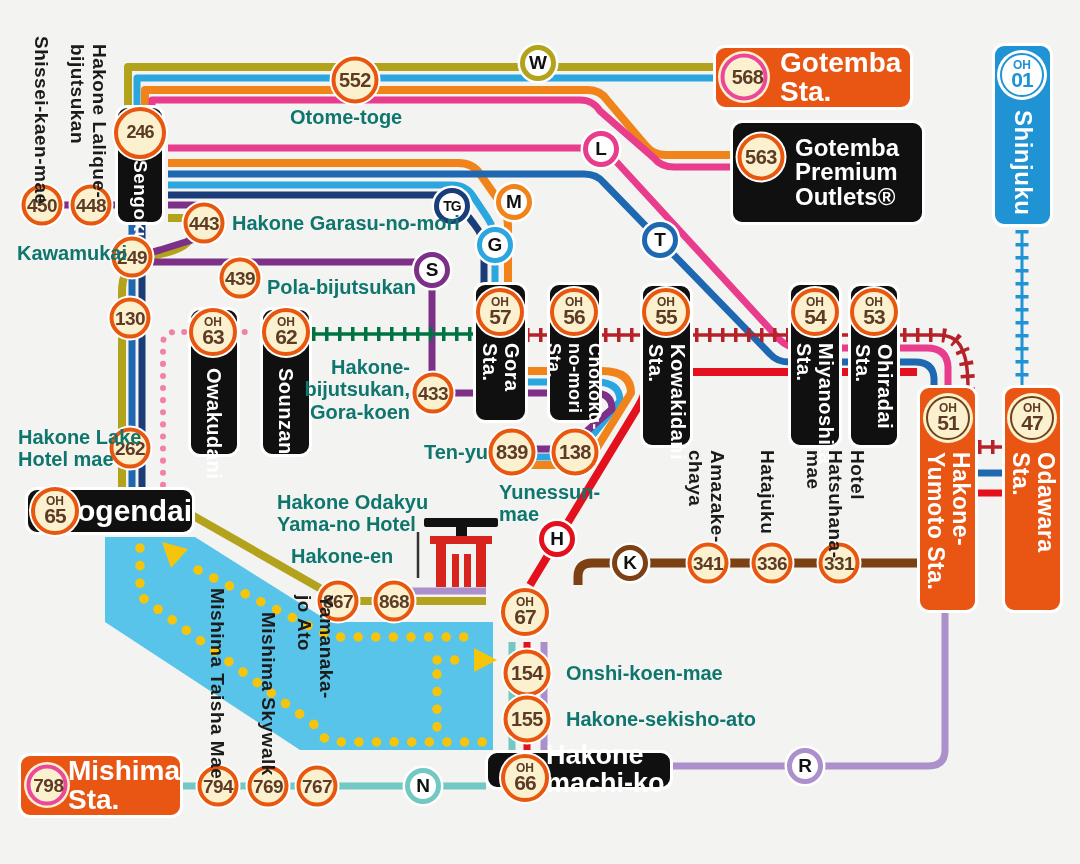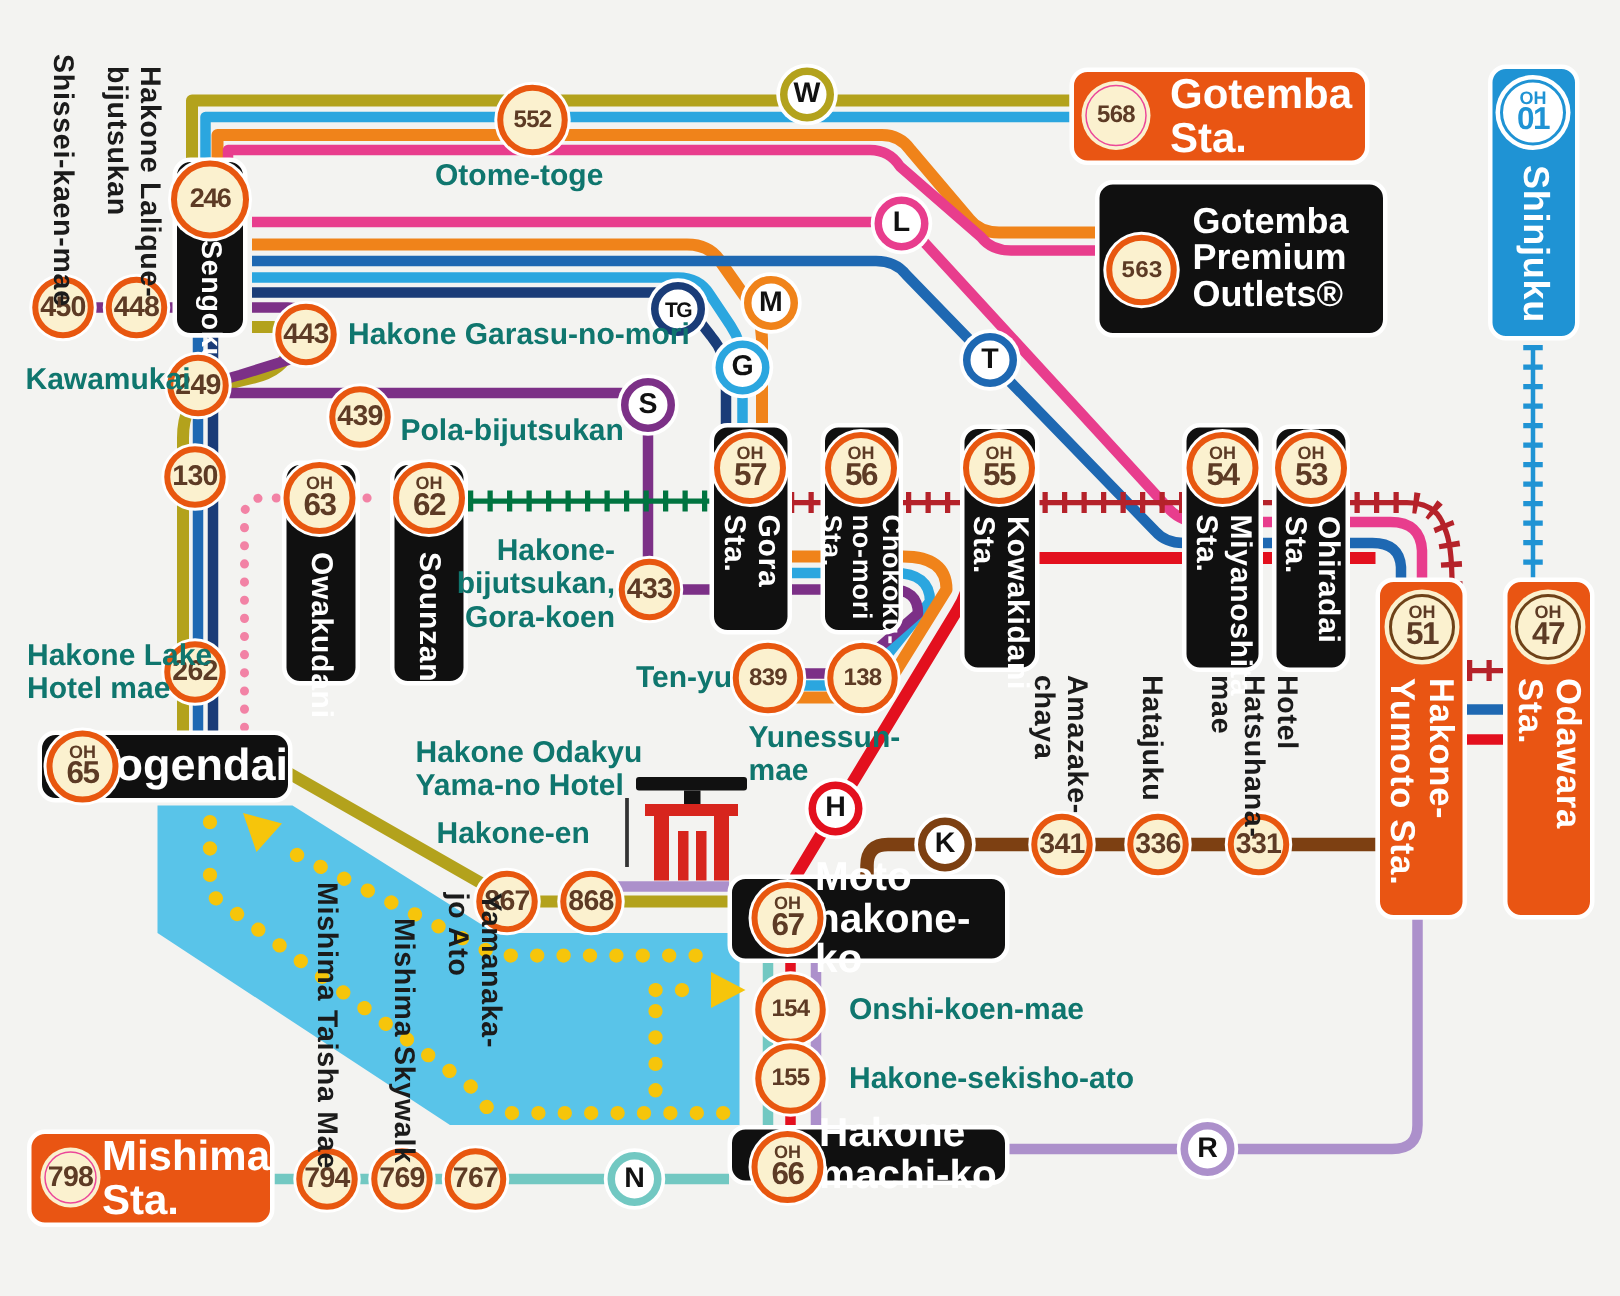--- a/index.html
+++ b/index.html
@@ -13,22 +13,22 @@
   .box.blue{background:#1F93D4;}
   .vbox{display:flex;justify-content:center;align-items:flex-start;}
   .vbox .vtxt{writing-mode:vertical-rl;white-space:pre-line;font-size:20px;line-height:1.12;margin-top:58px;letter-spacing:.5px;}
   .vbox.big .vtxt{font-size:23px;margin-top:64px;}
   .hbox{display:flex;align-items:center;gap:9px;padding-left:7px;}
   .hbox .htxt{white-space:pre-line;line-height:1.02;}
   
   .nb{position:absolute;transform:translate(-50%,-50%);z-index:3;background:#FBF1CF;color:#5D3B25;
       border:4.5px solid #E8570F;border-radius:50%;width:33px;height:33px;display:flex;align-items:center;
       justify-content:center;font-size:19px;box-shadow:0 0 0 2px #fff;letter-spacing:-.5px;}
-  .nb.big{width:39px;height:39px;font-size:16px;}
-  .nb.dark{border:1px solid #ec4899;box-shadow:0 0 0 2.5px #FBF1CF;}
+  .nb.big{width:39px;height:39px;font-size:20px;}
+  .nb.dark{border:4px solid #ec4899;box-shadow:0 0 0 2.5px #FBF1CF;justify-content:flex-end;}
   .oh{position:absolute;transform:translate(-50%,-50%);z-index:3;background:#FBF1CF;color:#5D3B25;
       border:4px solid #E8570F;border-radius:50%;width:40px;height:40px;display:flex;flex-direction:column;
       align-items:center;justify-content:center;box-shadow:0 0 0 2px #fff;}
   .oh .p{font-size:12px;line-height:.85;letter-spacing:0;}
   .oh .n{font-size:21px;line-height:.95;letter-spacing:-1px;}
   .oh.dark{border:2.5px solid #6E4218;box-shadow:0 0 0 3px #FBF1CF;}
   .oh.blue{background:#fff;color:#1F93D4;border:2.5px solid #1F93D4;box-shadow:0 0 0 3px #fff;}
   .lb{position:absolute;transform:translate(-50%,-50%);z-index:3;background:#fff;color:#111;border-radius:50%;
       width:26px;height:26px;display:flex;align-items:center;justify-content:center;font-size:19px;
       border:5px solid #000;box-shadow:0 0 0 2.5px #fff;}
@@ -184,25 +184,20 @@
     <div class="vtxt">Odawara
 Sta.</div>
   </div>
   <div class="box blue vbox big" style="left:992px;top:43px;width:61px;height:184px;">
     <div class="vtxt" style="font-size:24px;">Shinjuku</div>
   </div>
   <div class="box black hbox" style="left:25px;top:487px;width:170px;height:48px;">
     <span style="width:44px;"></span>
     <div class="htxt" style="font-size:30px;">Togendai</div>
   </div>
-  <div class="box black hbox" style="left:485px;top:583px;width:188px;height:59px;">
-    <span style="width:42px;"></span>
-    <div class="htxt" style="font-size:27px;">Moto
-hakone-ko</div>
-  </div>
   <div class="box black hbox" style="left:485px;top:750px;width:188px;height:40px;">
     <span style="width:42px;"></span>
     <div class="htxt" style="font-size:27px;">Hakone
 machi-ko</div>
   </div>
   <div class="box orange hbox" style="left:713px;top:45px;width:200px;height:65px;">
     <span style="width:48px;"></span>
     <div class="htxt" style="font-size:28px;">Gotemba
 Sta.</div>
   </div>
@@ -279,21 +274,21 @@
     </div>
   <div class="nb" style="left:91px;top:205px;">
       <span>448</span>
     </div>
   <div class="nb big" style="left:355px;top:80px;">
       <span>552</span>
     </div>
   <div class="nb dark big" style="left:744px;top:77px;">
       <span>568</span>
     </div>
-  <div class="nb big" style="left:761px;top:180px;font-family:Liberation Mono, monospace;">
+  <div class="nb big" style="left:761px;top:157px;">
       <span>563</span>
     </div>
   <div class="nb" style="left:204px;top:223px;">
       <span>443</span>
     </div>
   <div class="nb" style="left:132px;top:257px;">
       <span>249</span>
     </div>
   <div class="nb" style="left:240px;top:278px;">
       <span>439</span>

